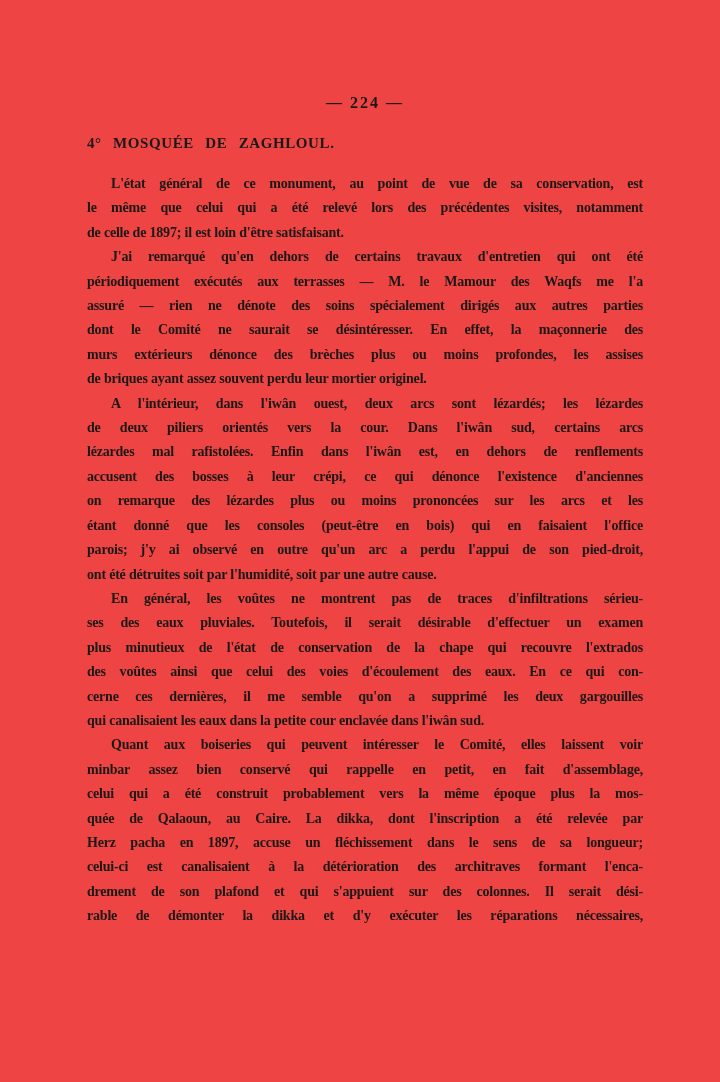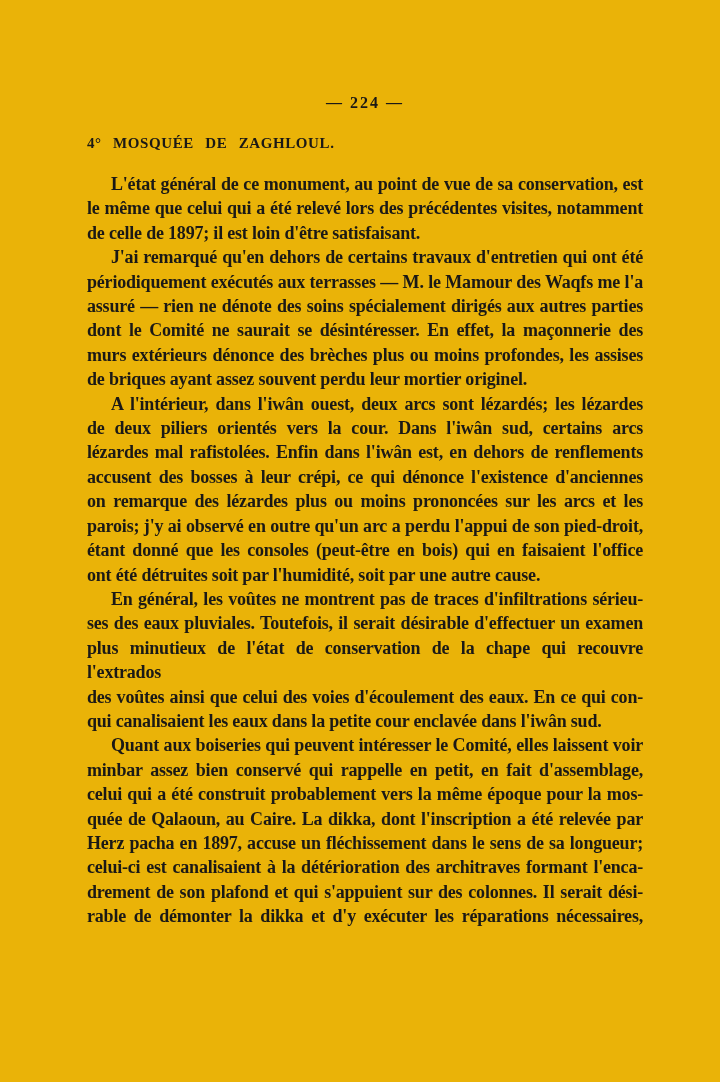--- a/index.html
+++ b/index.html
@@ -4,21 +4,21 @@
 <style>
   html, body {
     margin: 0;
     padding: 0;
     background: #ffffff;
   }
   .page {
     position: relative;
     width: 720px;
     height: 1082px;
-    background: #eab308;
+    background: #ef4444;
     overflow: hidden;
     font-family: "Liberation Serif", serif;
     color: #1b1916;
   }
   .pageno {
     position: absolute;
     top: 94px;
     left: 87px;
     width: 556px;
     text-align: center;
@@ -35,21 +35,21 @@
     font-size: 15px;
     font-weight: bold;
     word-spacing: 7px;
     letter-spacing: 0.6px;
   }
   .body {
     position: absolute;
     top: 172px;
     left: 87px;
     width: 556px;
-    font-size: 18px;
+    font-size: 14px;
     font-weight: bold;
     line-height: 24.4px;
     letter-spacing: -0.2px;
   }
   .ln {
     text-align: justify;
     text-align-last: justify;
     white-space: normal;
   }
   .ln.end {
@@ -84,37 +84,38 @@
       <div class="ln">murs extérieurs dénonce des brèches plus ou moins profondes, les assises</div>
       <div class="ln end">de briques ayant assez souvent perdu leur mortier originel.</div>
     </div>
 
     <div class="para">
       <div class="ln ind">A l'intérieur, dans l'iwân ouest, deux arcs sont lézardés; les lézardes</div>
       <div class="ln">de deux piliers orientés vers la cour. Dans l'iwân sud, certains arcs</div>
       <div class="ln">lézardes mal rafistolées. Enfin dans l'iwân est, en dehors de renflements</div>
       <div class="ln">accusent des bosses à leur crépi, ce qui dénonce l'existence d'anciennes</div>
       <div class="ln">on remarque des lézardes plus ou moins prononcées sur les arcs et les</div>
+      <div class="ln">étant donné que les consoles (peut-être en bois) qui en faisaient l'office</div>
       <div class="ln">parois; j'y ai observé en outre qu'un arc a perdu l'appui de son pied-droit,</div>
-      <div class="ln">étant donné que les consoles (peut-être en bois) qui en faisaient l'office</div>
       <div class="ln end">ont été détruites soit par l'humidité, soit par une autre cause.</div>
     </div>
 
     <div class="para">
       <div class="ln ind">En général, les voûtes ne montrent pas de traces d'infiltrations sérieu-</div>
       <div class="ln">ses des eaux pluviales. Toutefois, il serait désirable d'effectuer un examen</div>
       <div class="ln">plus minutieux de l'état de conservation de la chape qui recouvre l'extrados</div>
       <div class="ln">des voûtes ainsi que celui des voies d'écoulement des eaux. En ce qui con-</div>
+      <div class="ln">cerne ces dernières, il me semble qu'on a supprimé les deux gargouilles</div>
       <div class="ln end">qui canalisaient les eaux dans la petite cour enclavée dans l'iwân sud.</div>
     </div>
 
     <div class="para">
       <div class="ln ind">Quant aux boiseries qui peuvent intéresser le Comité, elles laissent voir</div>
       <div class="ln">minbar assez bien conservé qui rappelle en petit, en fait d'assemblage,</div>
-      <div class="ln">celui qui a été construit probablement vers la même époque pour la mos-</div>
+      <div class="ln">celui qui a été construit probablement vers la même époque plus la mos-</div>
       <div class="ln">quée de Qalaoun, au Caire. La dikka, dont l'inscription a été relevée par</div>
       <div class="ln">Herz pacha en 1897, accuse un fléchissement dans le sens de sa longueur;</div>
       <div class="ln">celui-ci est canalisaient à la détérioration des architraves formant l'enca-</div>
       <div class="ln">drement de son plafond et qui s'appuient sur des colonnes. Il serait dési-</div>
       <div class="ln">rable de démonter la dikka et d'y exécuter les réparations nécessaires,</div>
     </div>
 
   </div>
 </div>
 

